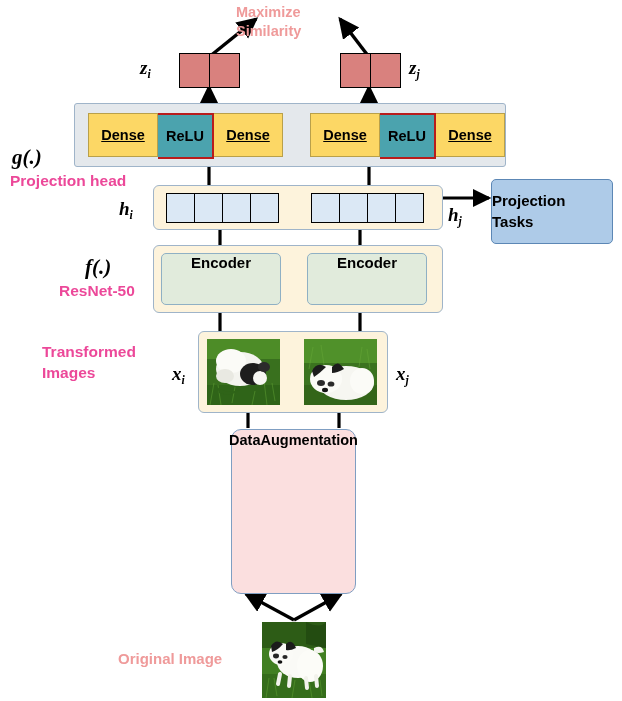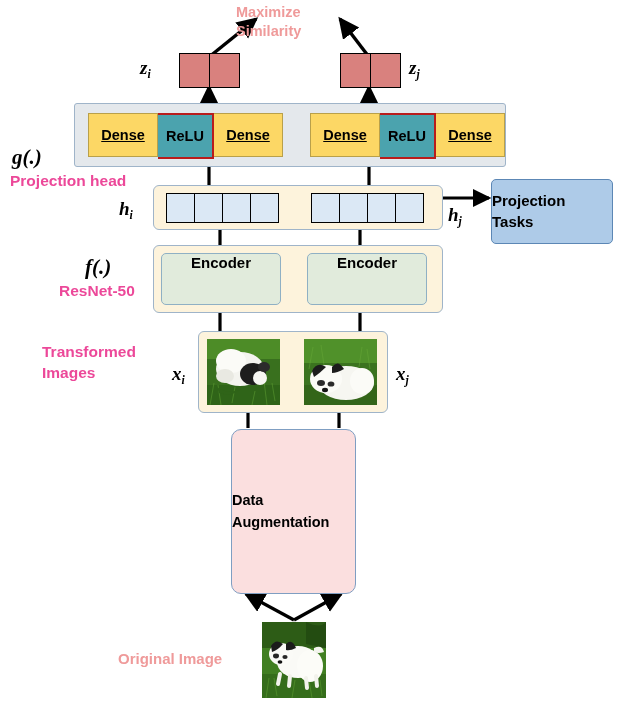--- a/index.html
+++ b/index.html
@@ -186,21 +186,21 @@
   <ellipse cx="42" cy="44" rx="28" ry="17" fill="#f6f6f1"></ellipse>
   <ellipse cx="22" cy="40" rx="16" ry="14" fill="#fbfbf7"></ellipse>
   <path d="M8 32 Q13 22 22 28 Q16 34 10 38 Z" fill="#1c1c1c"></path>
   <path d="M28 28 Q34 20 40 30 Q33 34 28 34 Z" fill="#1c1c1c"></path>
   <ellipse cx="17" cy="44" rx="4" ry="3" fill="#2b2b2b"></ellipse>
   <ellipse cx="27" cy="45" rx="3.4" ry="2.6" fill="#2b2b2b"></ellipse>
   <ellipse cx="21" cy="51" rx="3" ry="2.2" fill="#141414"></ellipse>
   <ellipse cx="58" cy="42" rx="12" ry="13" fill="#fbfbf7"></ellipse>
 </svg>
 
-<div class="abs pink-box ctr" style="left:231px;top:429px;width:123px;height:163px;flex-direction:column;font-size:14.5px;font-weight:bold;line-height:1.45;">
+<div class="abs pink-box ctr" style="left:231px;top:429px;width:123px;height:163px;flex-direction:row;font-size:14.5px;font-weight:bold;line-height:1.45;">
   <span>Data</span>
   <span>Augmentation</span>
 </div>
 
 <div class="abs pinktxt" style="left:118px;top:650px;font-size:15px;">Original Image</div>
 
 <svg class="abs photo" style="left:262px;top:622px;" width="64" height="76" viewBox="0 0 64 76">
   <rect width="64" height="76" fill="#3c7720"></rect>
   <rect y="0" width="64" height="26" fill="#2d5c16"></rect>
   <rect y="26" width="64" height="26" fill="#417f22"></rect>

